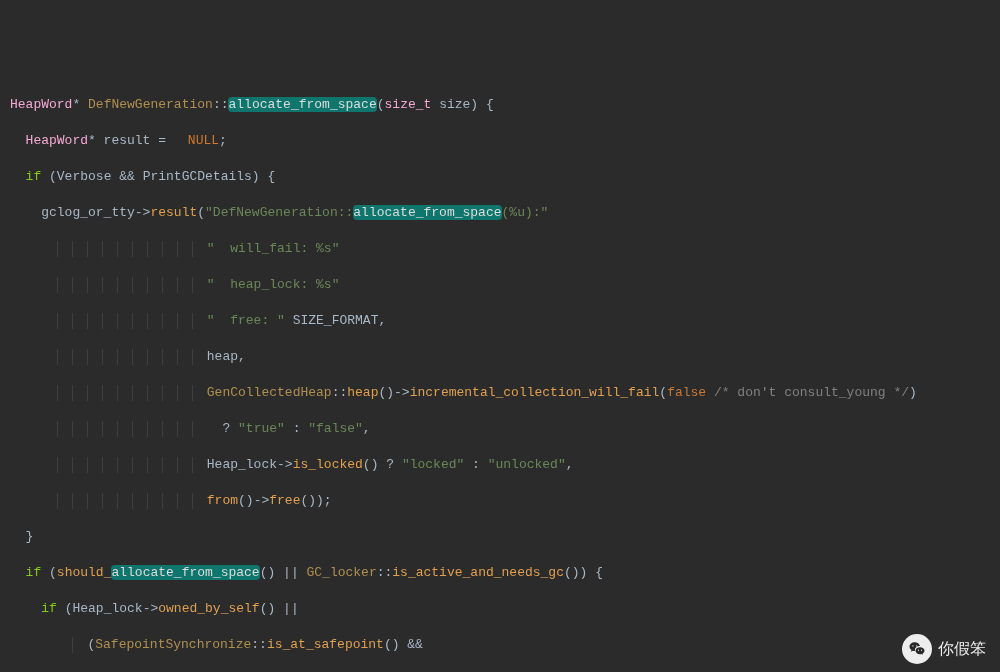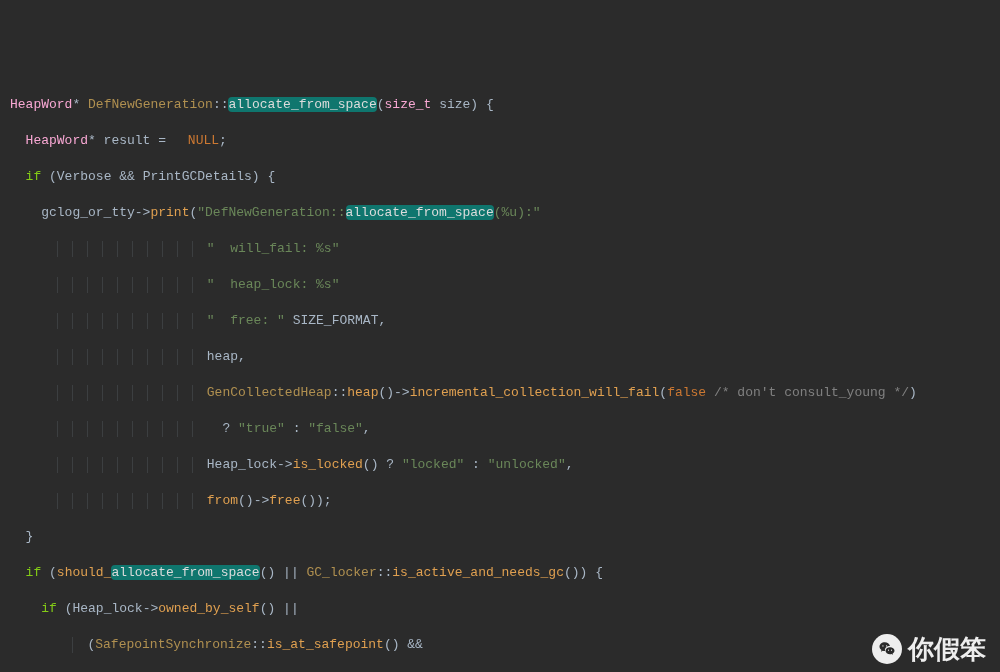--- a/index.html
+++ b/index.html
@@ -38,42 +38,42 @@
 
   .watermark {
     position: fixed;
     right: 14px;
     bottom: 8px;
     display:flex;
     align-items:center;
     gap:6px;
     color:#fff;
     font-family: -apple-system, "PingFang SC", "Microsoft YaHei", sans-serif;
-    font-size: 26px;
-    font-weight: 700;
+    font-size: 16px;
+    font-weight: 400;
     opacity: 0.92;
     pointer-events:none;
   }
   .watermark .bubble {
     width:30px;height:30px;border-radius:50%;
     background:#fff;
     display:flex;align-items:center;justify-content:center;
   }
   .watermark .bubble svg { width:18px;height:18px; }
 </style>
 </head>
 <body>
 
 
 
 <div>
 <span class="ln"><span class="ty">HeapWord</span><span>*</span> <span class="cls">DefNewGeneration</span><span>::</span><span class="hl">allocate_from_space</span><span>(</span><span class="ty">size_t</span><span> size) {</span></span>
 <span class="ln"><span class="ty">  HeapWord</span><span>* result </span><span class="op">=</span><span> </span><span class="nul">NULL</span><span>;</span></span>
 <span class="ln"><span>  </span><span class="kw">if</span><span> (Verbose </span><span class="op">&amp;&amp;</span><span> PrintGCDetails) {</span></span>
-<span class="ln"><span>    gclog_or_tty-&gt;</span><span class="fn">print</span><span>(</span><span class="str">"DefNewGeneration::</span><span class="hl">allocate_from_space</span><span class="str">(%u):"</span></span>
+<span class="ln"><span>    gclog_or_tty-&gt;</span><span class="fn">result</span><span>(</span><span class="str">"DefNewGeneration::</span><span class="hl">allocate_from_space</span><span class="str">(%u):"</span></span>
 <span class="ln">      <span class="guide"></span><span class="guide"></span><span class="guide"></span><span class="guide"></span><span class="guide"></span><span class="guide"></span><span class="guide"></span><span class="guide"></span><span class="guide"></span><span class="guide"></span><span class="str">"  will_fail: %s"</span></span>
 <span class="ln">      <span class="guide"></span><span class="guide"></span><span class="guide"></span><span class="guide"></span><span class="guide"></span><span class="guide"></span><span class="guide"></span><span class="guide"></span><span class="guide"></span><span class="guide"></span><span class="str">"  heap_lock: %s"</span></span>
 <span class="ln">      <span class="guide"></span><span class="guide"></span><span class="guide"></span><span class="guide"></span><span class="guide"></span><span class="guide"></span><span class="guide"></span><span class="guide"></span><span class="guide"></span><span class="guide"></span><span class="str">"  free: "</span><span> SIZE_FORMAT,</span></span>
 <span class="ln">      <span class="guide"></span><span class="guide"></span><span class="guide"></span><span class="guide"></span><span class="guide"></span><span class="guide"></span><span class="guide"></span><span class="guide"></span><span class="guide"></span><span class="guide"></span><span>heap,</span></span>
 <span class="ln">      <span class="guide"></span><span class="guide"></span><span class="guide"></span><span class="guide"></span><span class="guide"></span><span class="guide"></span><span class="guide"></span><span class="guide"></span><span class="guide"></span><span class="guide"></span><span class="cls">GenCollectedHeap</span><span>::</span><span class="fn">heap</span><span>()-&gt;</span><span class="fn">incremental_collection_will_fail</span><span>(</span><span class="bool">false</span><span> </span><span class="cmt">/* don't consult_young */</span><span>)</span></span>
 <span class="ln">      <span class="guide"></span><span class="guide"></span><span class="guide"></span><span class="guide"></span><span class="guide"></span><span class="guide"></span><span class="guide"></span><span class="guide"></span><span class="guide"></span><span class="guide"></span>  <span>? </span><span class="str">"true"</span><span> : </span><span class="str">"false"</span><span>,</span></span>
 <span class="ln">      <span class="guide"></span><span class="guide"></span><span class="guide"></span><span class="guide"></span><span class="guide"></span><span class="guide"></span><span class="guide"></span><span class="guide"></span><span class="guide"></span><span class="guide"></span><span>Heap_lock-&gt;</span><span class="fn">is_locked</span><span>() ? </span><span class="str">"locked"</span><span> : </span><span class="str">"unlocked"</span><span>,</span></span>
 <span class="ln">      <span class="guide"></span><span class="guide"></span><span class="guide"></span><span class="guide"></span><span class="guide"></span><span class="guide"></span><span class="guide"></span><span class="guide"></span><span class="guide"></span><span class="guide"></span><span class="fn">from</span><span>()-&gt;</span><span class="fn">free</span><span>());</span></span>
 <span class="ln"><span>  }</span></span>
 <span class="ln"><span>  </span><span class="kw">if</span><span> (</span><span class="fn">should_</span><span class="hl">allocate_from_space</span><span>() || </span><span class="cls">GC_locker</span><span>::</span><span class="fn">is_active_and_needs_gc</span><span>()) {</span></span>

